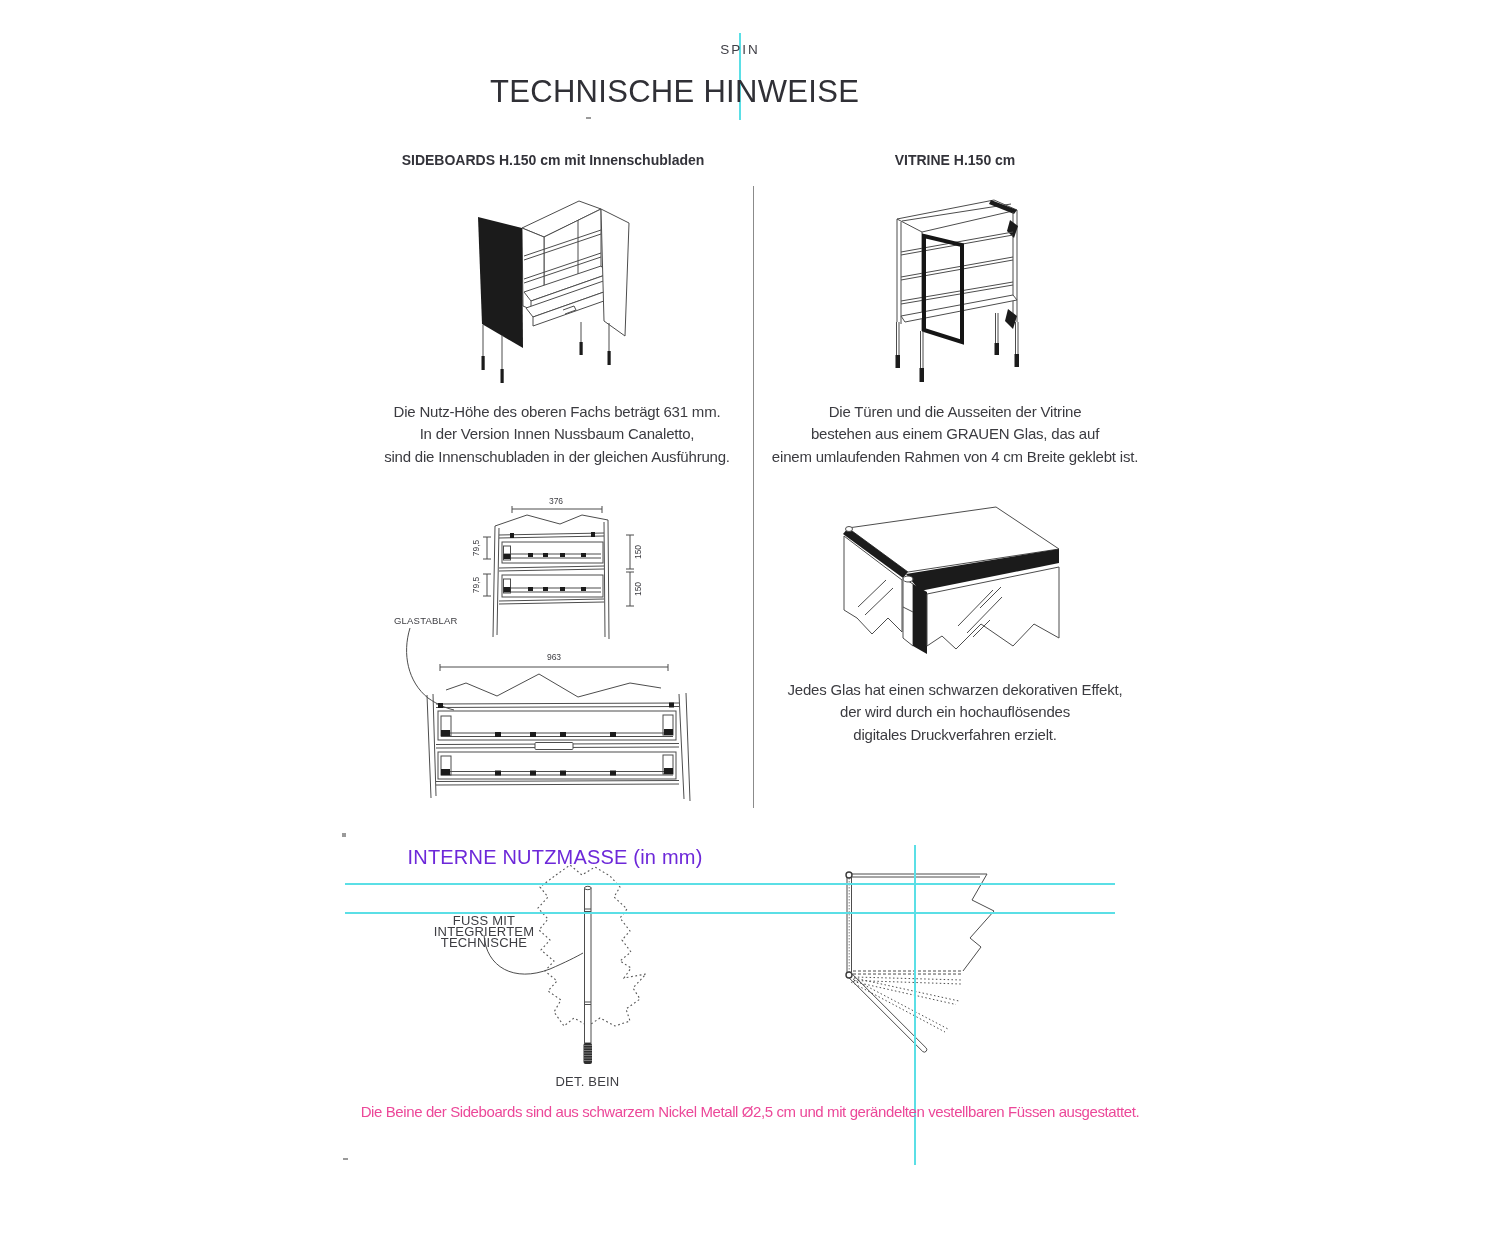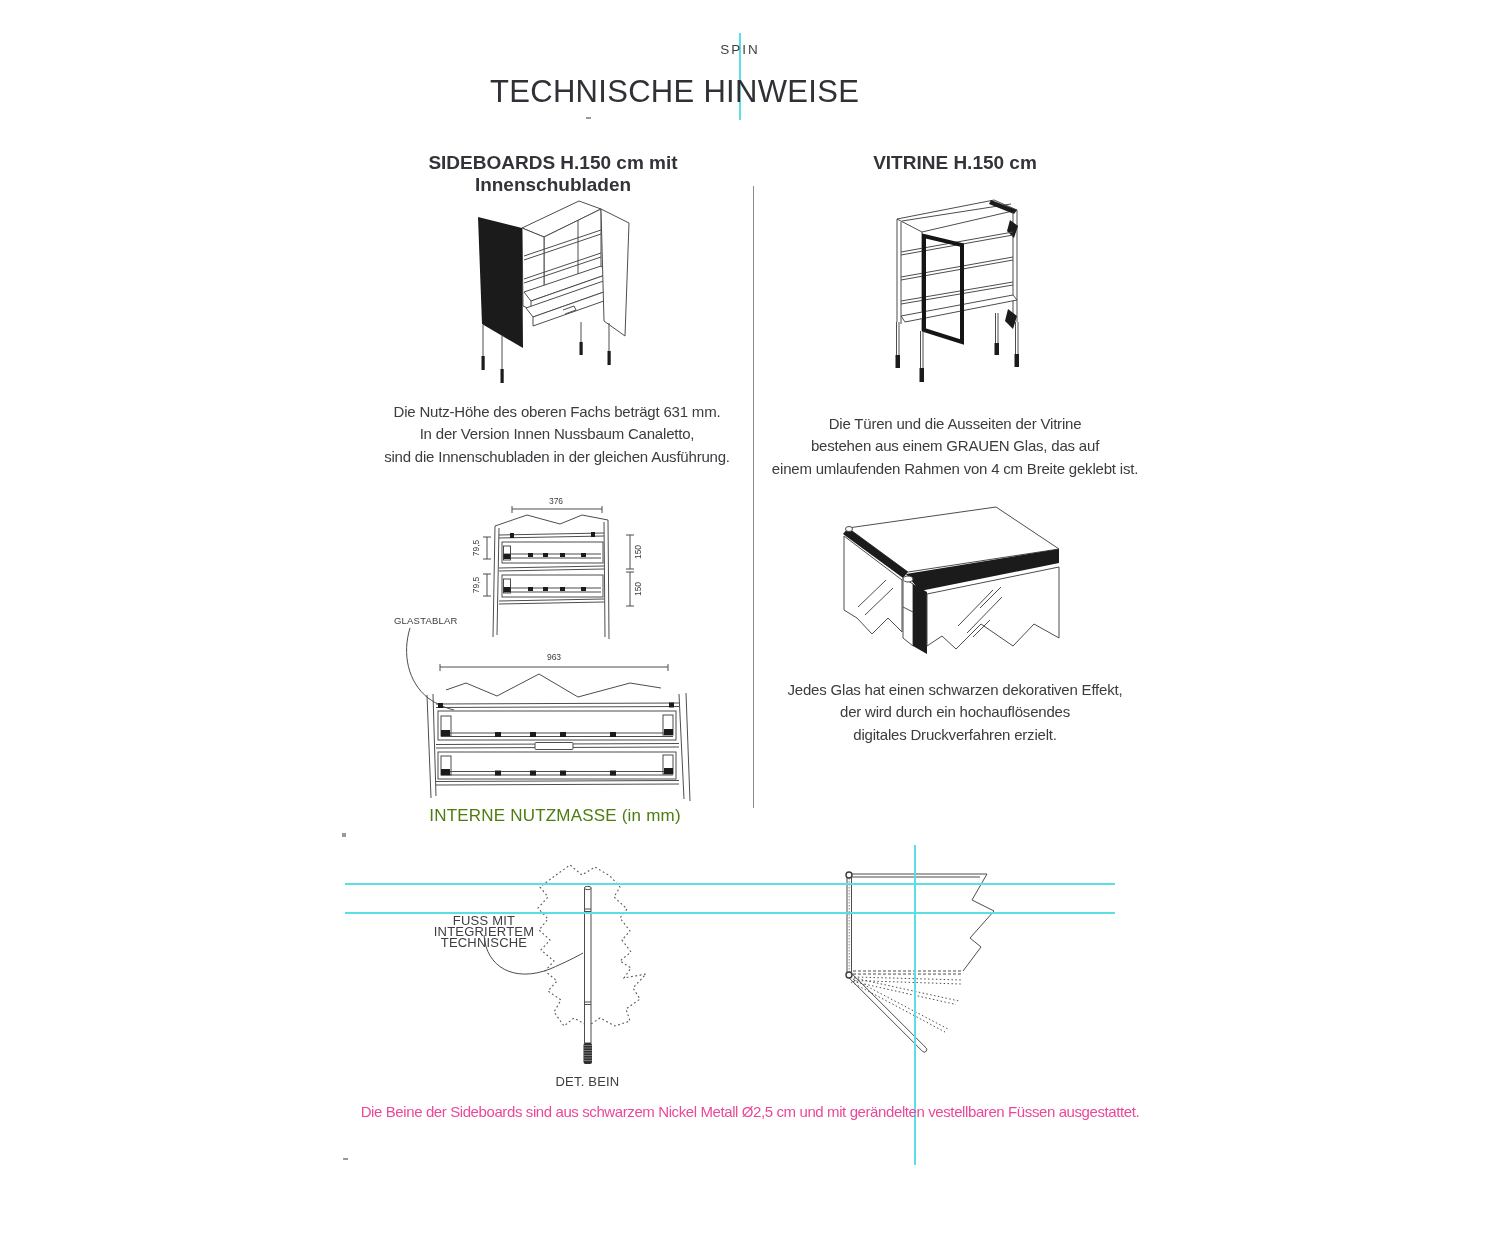--- a/index.html
+++ b/index.html
@@ -1,23 +1,23 @@
 <!DOCTYPE html>
 <html><head>
 <meta charset="utf-8">
 <style>
   html,body{margin:0;padding:0;background:#fff;}
   .page{position:relative;width:1500px;height:1250px;background:#fff;overflow:hidden;
         font-family:"Liberation Sans",sans-serif;}
   .abs{position:absolute;}
   .brand{font-size:13.5px;letter-spacing:2px;color:#3f3f46;text-align:center;}
   .title{font-size:31px;font-weight:normal;color:#303036;letter-spacing:.3px;text-align:left;}
-  .colhead{font-size:19px;font-weight:bold;color:#33333a;text-align:center;}
+  .colhead{font-size:14px;font-weight:bold;color:#33333a;text-align:center;}
   .note{font-size:15px;line-height:22.4px;color:#3b3b40;letter-spacing:-.2px;text-align:center;}
-  .caption-big{font-size:17px;color:#4d7c0f;letter-spacing:.2px;text-align:center;}
+  .caption-big{font-size:20px;color:#6d28d9;letter-spacing:.2px;text-align:center;margin-top:40px;}
   .tiny{font-size:13px;color:#3d3d42;letter-spacing:.2px;text-align:center;line-height:11px;}
   .tiny-l{font-size:9.5px;color:#3d3d42;letter-spacing:.2px;}
   .footer{font-size:15px;line-height:23px;color:#ec4899;letter-spacing:-.4px;text-align:center;}
   .guide{position:absolute;background:#5BDFE6;}
   .divider{position:absolute;background:#8b8b8b;}
   .mark{position:absolute;background:#9a9a9a;}
   svg .d{stroke:#4d4d4d;fill:none;stroke-width:1;}
   svg .df{fill:#fff;stroke:#4d4d4d;stroke-width:1;}
   svg .db{fill:#1b1b1b;stroke:none;}
   svg .dot{stroke:#555;fill:none;stroke-width:1.1;stroke-dasharray:1.8 2.6;}
@@ -263,21 +263,21 @@
 
   <div class="abs colhead" style="left:353px;top:152px;width:400px">SIDEBOARDS H.150 cm mit Innenschubladen</div>
   <div class="abs colhead" style="left:755px;top:152px;width:400px">VITRINE H.150 cm</div>
 
   <div class="abs note" style="left:357px;top:401px;width:400px">
     <div>Die Nutz-Höhe des oberen Fachs beträgt 631 mm.</div>
     <div>In der Version Innen Nussbaum Canaletto,</div>
     <div>sind die Innenschubladen in der gleichen Ausführung.</div>
   </div>
 
-  <div class="abs note" style="left:755px;top:413px;width:400px">
+  <div class="abs note" style="left:755px;top:401px;width:400px">
     <div>Die Türen und die Ausseiten der Vitrine</div>
     <div>bestehen aus einem GRAUEN Glas, das auf</div>
     <div>einem umlaufenden Rahmen von 4 cm Breite geklebt ist.</div>
   </div>
 
   <div class="abs tiny-l" style="left:394px;top:615px">GLASTABLAR</div>
 
   <div class="abs caption-big" style="left:400px;top:806px;width:310px">INTERNE NUTZMASSE (in mm)</div>
 
   <div class="abs note" style="left:755px;top:679px;width:400px">

